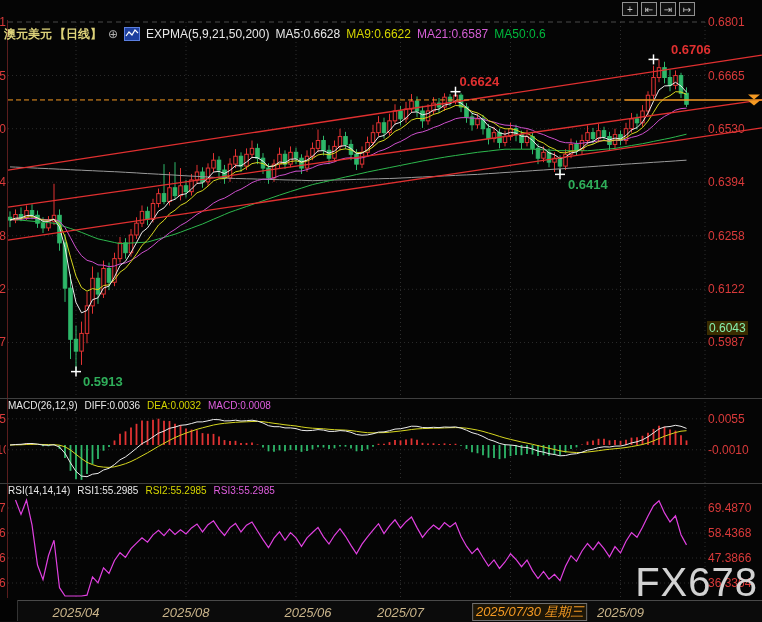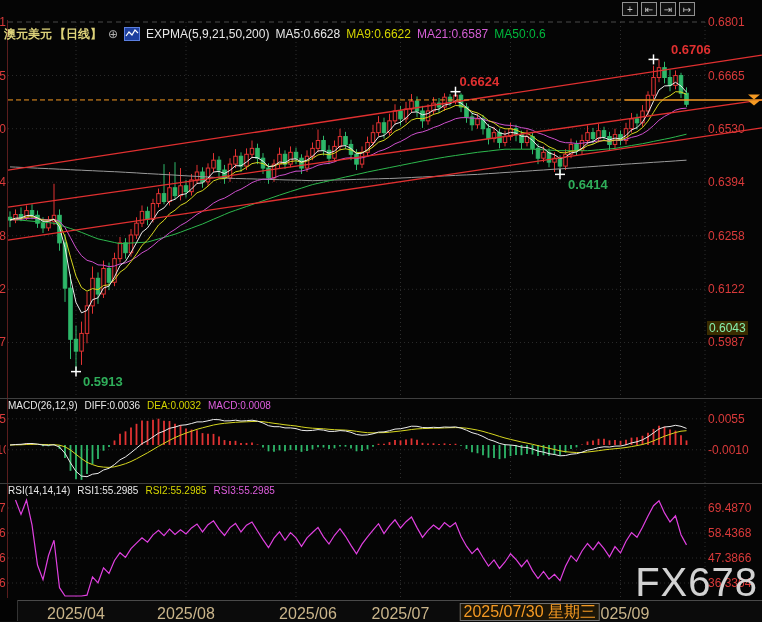--- a/index.html
+++ b/index.html
@@ -22,21 +22,21 @@
   svg.canvas{position:absolute;left:0;top:0;z-index:5;}
   .lbl{position:absolute;font-size:12px;color:#d93a3a;z-index:20;line-height:14px;}
   .lbl-left{width:37px;left:-31px;text-align:right;overflow:hidden;}
   .lbl-hl{background:#3a2c00;color:#86efac;padding:0 2px;}
   .annot{position:absolute;font-size:13px;font-weight:bold;z-index:25;line-height:14px;}
   .panel-hdr{position:absolute;left:8px;font-size:10px;white-space:nowrap;z-index:22;}
   .panel-hdr span{margin-right:7px;}
   .ph-w{color:#e8e8e8;} .ph-y{color:#d6d600;} .ph-m{color:#e05fe0;}
   .datebar{position:absolute;left:0;top:600px;width:762px;height:22px;background:#0b0b0b;
            border-top:1px solid #4a4a4a;z-index:20;}
-  .datelbl{position:absolute;top:4px;font-size:16px;color:#c9b48a;transform:translateX(-50%);white-space:nowrap;}
+  .datelbl{position:absolute;top:4px;font-size:13px;color:#c9b48a;transform:translateX(-50%);white-space:nowrap;font-style:italic;}
   .datelbl-hl{color:#f59a23;background:#1d1607;border:1px solid #6f6f6f;padding:0 3px;top:2px;line-height:16px;}
   .cornerbox{position:absolute;left:0;top:600px;width:17px;height:21px;background:#030303;
              border-right:1px solid #333;z-index:21;}
   .sep{position:absolute;left:0;width:762px;height:0;border-top:1px solid #3f3f3f;z-index:18;}
   .axisline-left{position:absolute;left:7px;top:20px;width:0;height:578px;border-left:1px solid #5a1d1d;z-index:6;}
   .watermark{position:absolute;right:4px;top:560px;font-size:40px;letter-spacing:1px;
              color:rgba(228,228,228,0.92);z-index:28;font-weight:500;}
 </style>
 </head>
 <body>

